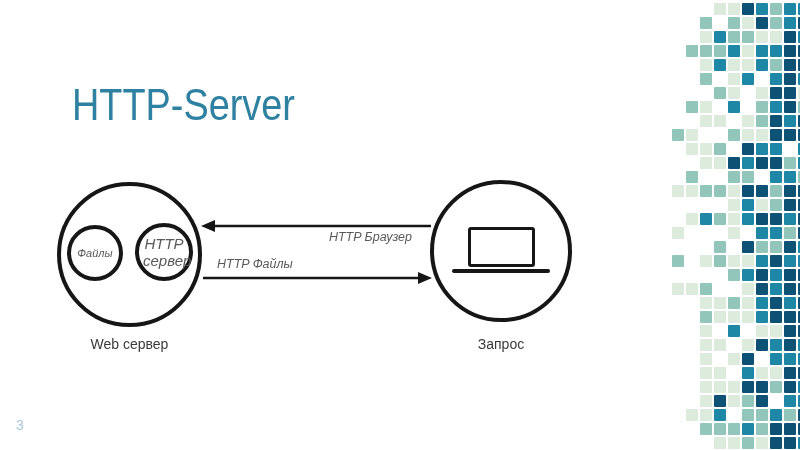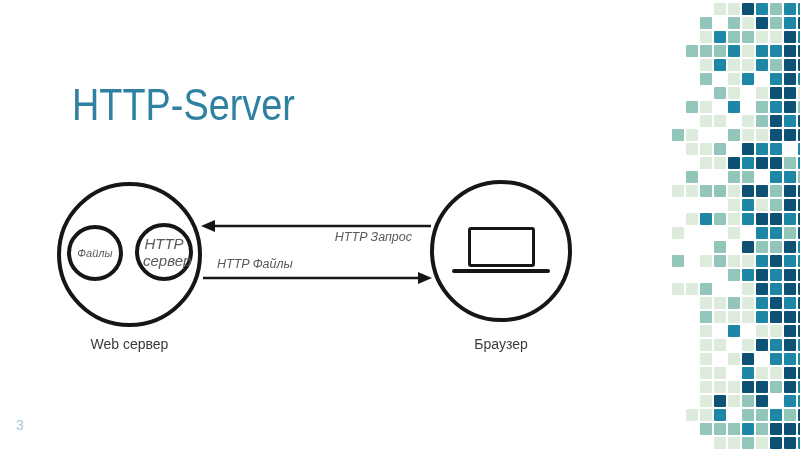--- a/index.html
+++ b/index.html
@@ -89,30 +89,30 @@
     <div class="small-circle http-circle">
       <span>HTTP сервер</span>
     </div>
 
     <div class="caption server-caption">Web сервер</div>
 
     <div class="big-circle browser-circle"></div>
     <div class="laptop-screen"></div>
     <div class="laptop-base"></div>
 
-    <div class="caption browser-caption">Браузер</div>
+    <div class="caption browser-caption">Запрос</div>
 
     <svg class="arrows" viewBox="0 0 245 80" width="245" height="80" xmlns="http://www.w3.org/2000/svg">
       <line class="arrow-line" x1="19" y1="16" x2="236" y2="16"></line>
       <polygon class="arrow-head" points="6,16 20,10 20,22"></polygon>
       <line class="arrow-line" x1="8" y1="68" x2="224" y2="68"></line>
       <polygon class="arrow-head" points="237,68 223,62 223,74"></polygon>
     </svg>
 
-    <div class="flow-label request-label">HTTP Запрос</div>
+    <div class="flow-label request-label">HTTP Браузер</div>
     <div class="flow-label response-label">HTTP Файлы</div>
 
   </div>
 
   <div class="mosaic" id="mosaic">
       <div class="sq" style="left: 46px; top: 3px; width: 12px; height: 12px; background: rgb(220, 235, 219);"></div>
       <div class="sq" style="left: 60px; top: 3px; width: 12px; height: 12px; background: rgb(220, 235, 219);"></div>
       <div class="sq" style="left: 74px; top: 3px; width: 12px; height: 12px; background: rgb(13, 82, 116);"></div>
       <div class="sq" style="left: 88px; top: 3px; width: 12px; height: 12px; background: rgb(31, 135, 166);"></div>
       <div class="sq" style="left: 102px; top: 3px; width: 12px; height: 12px; background: rgb(146, 198, 186);"></div>

